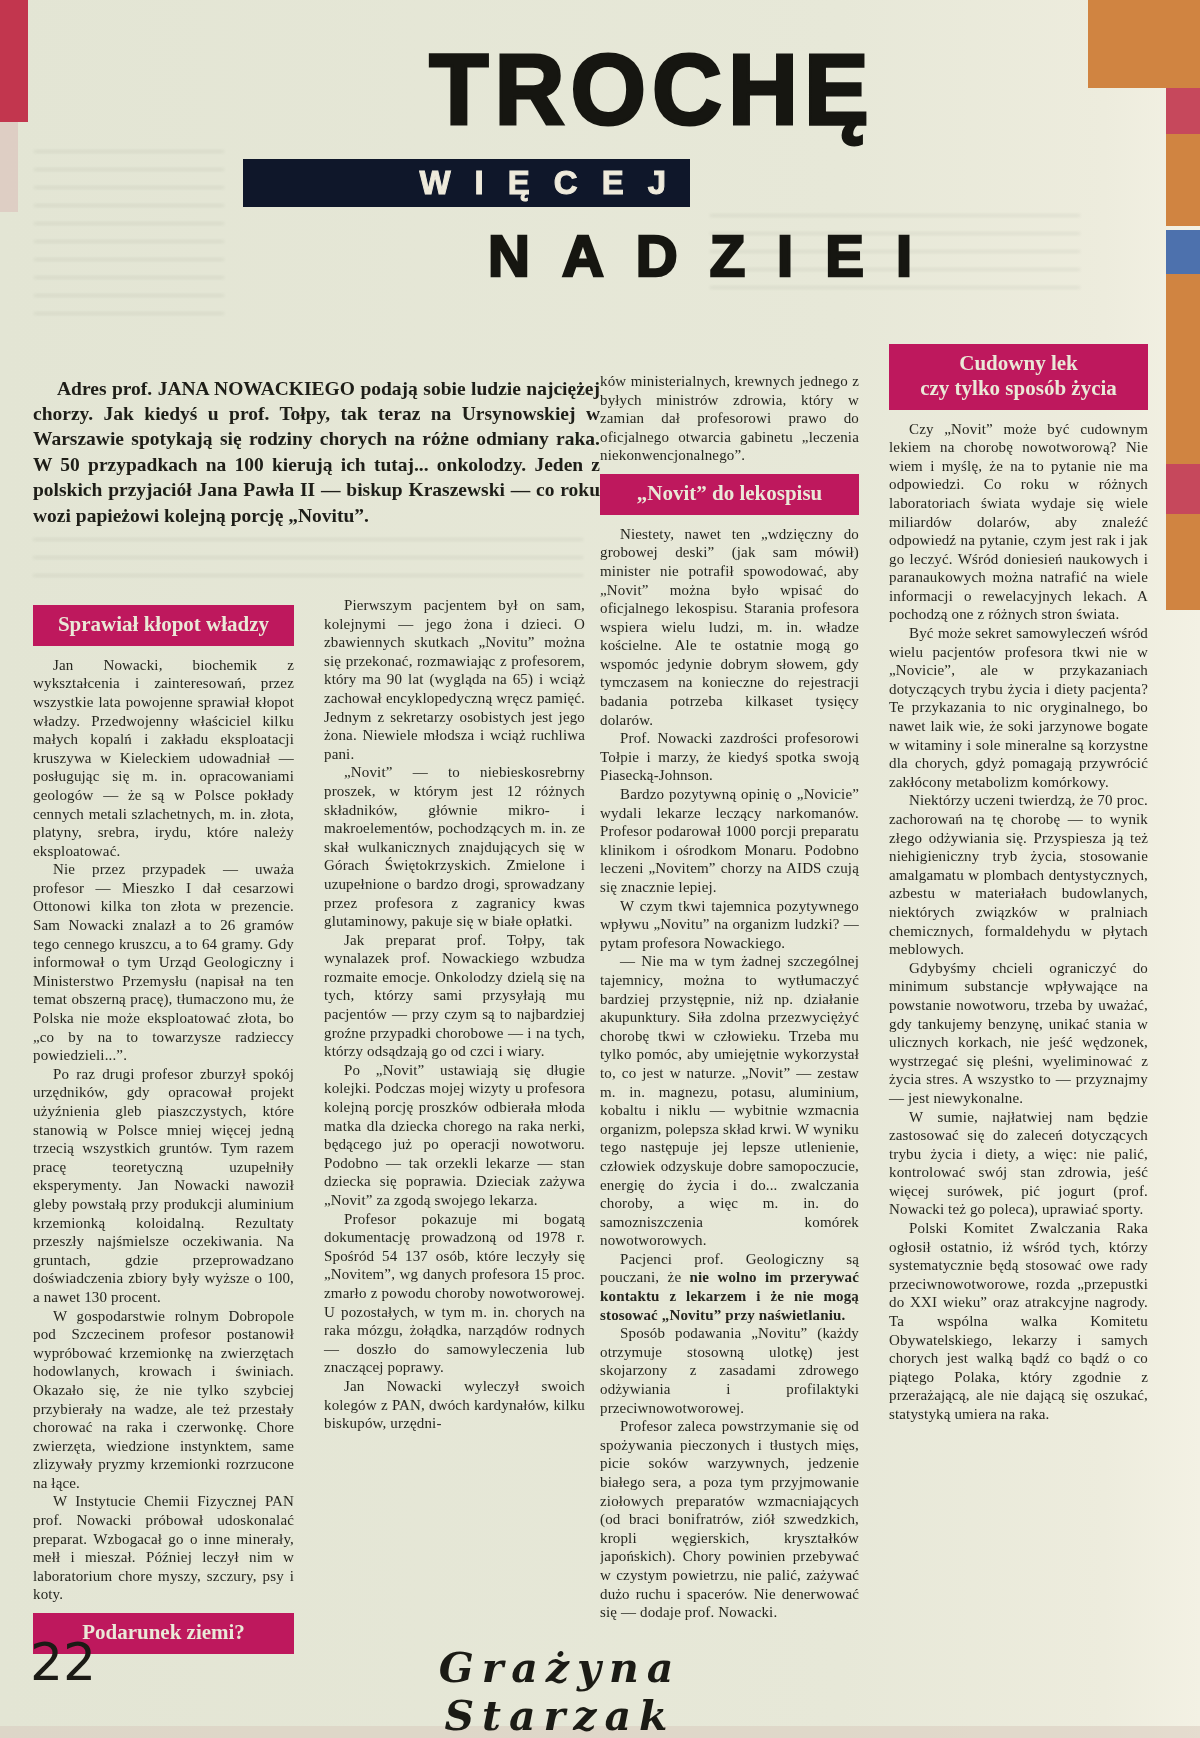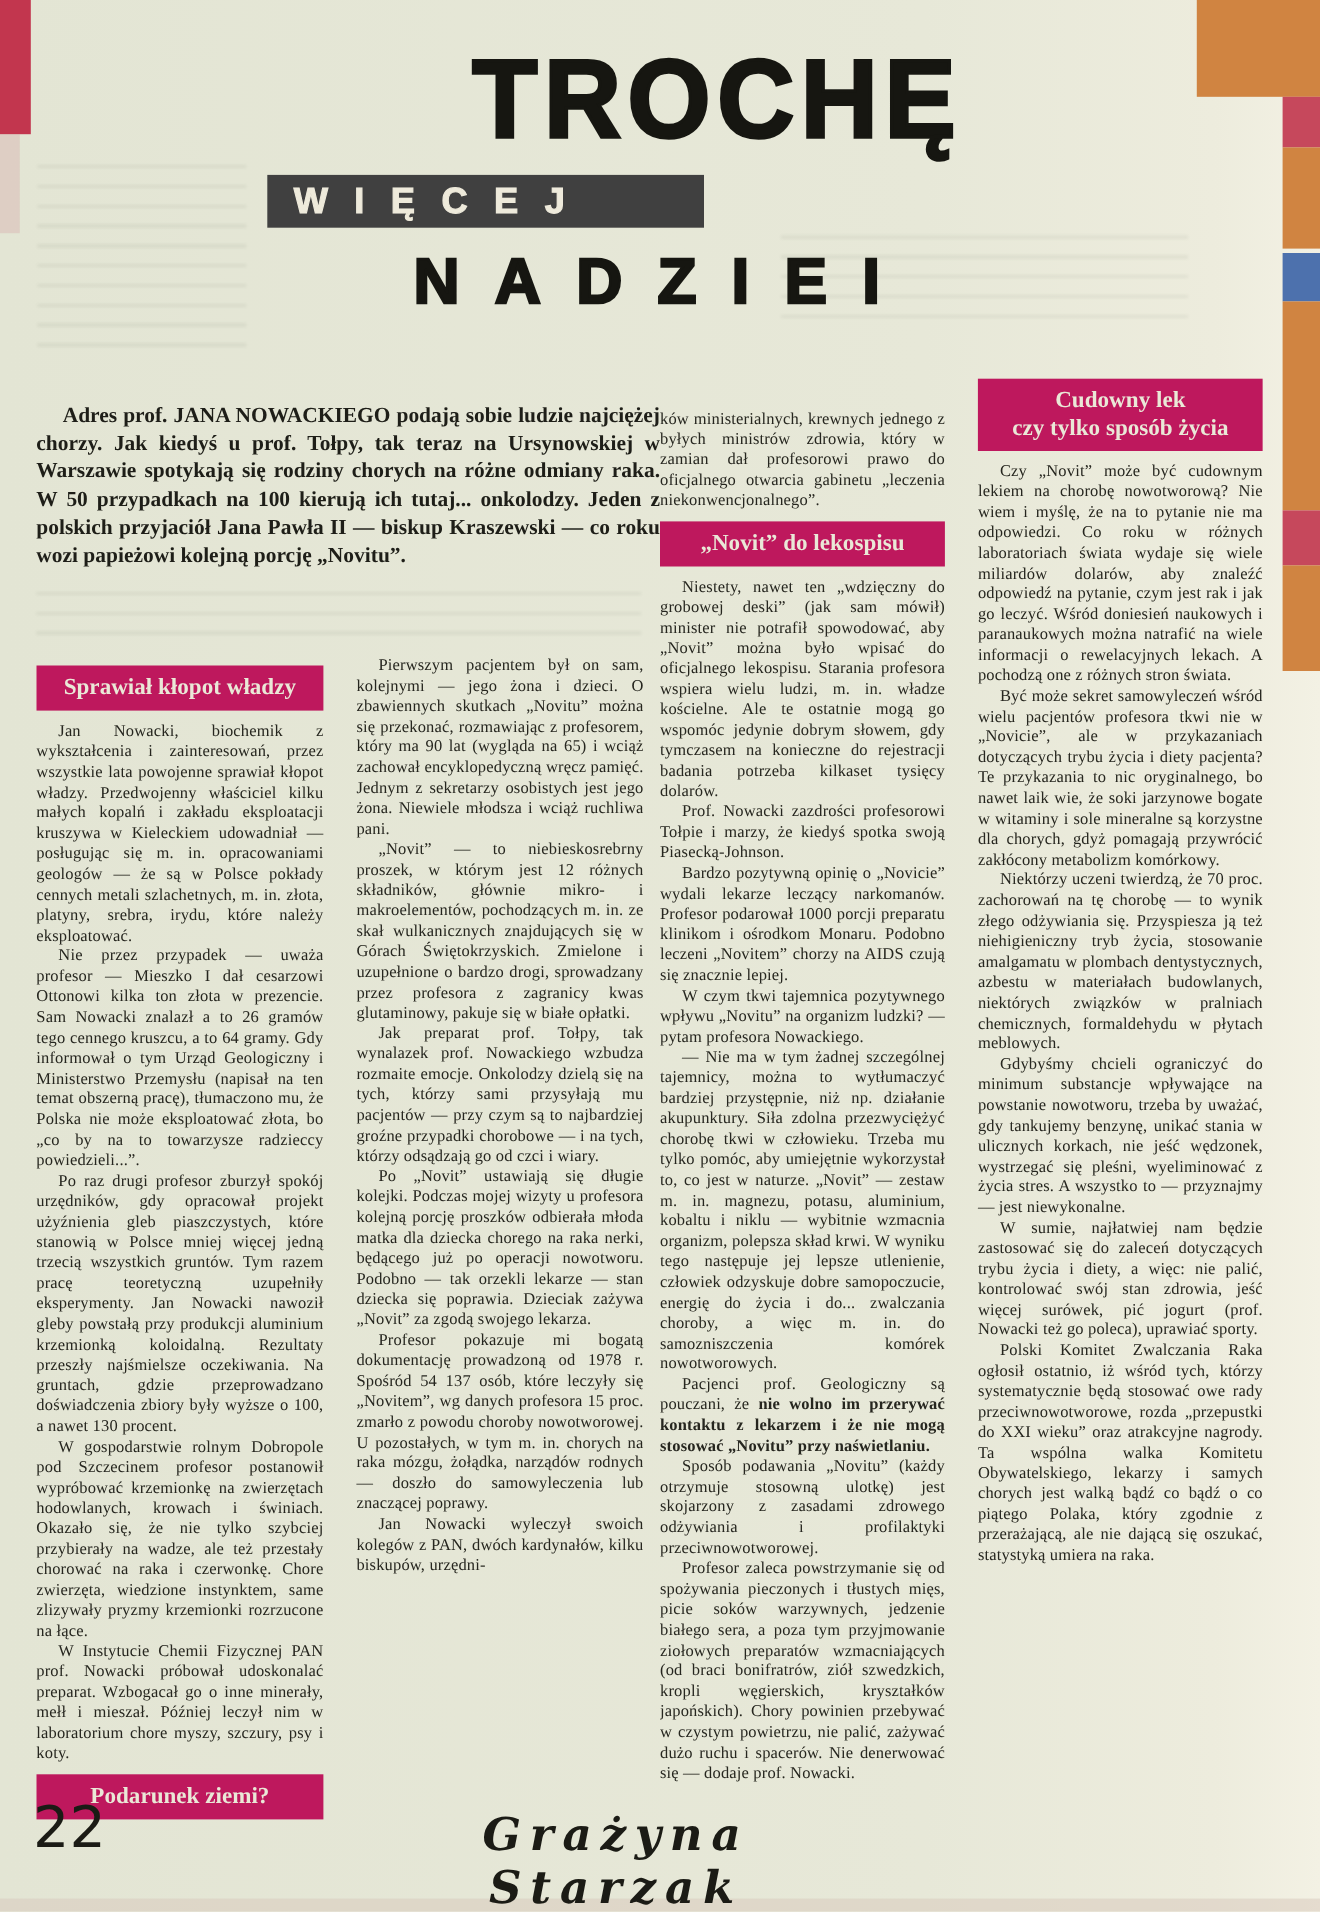--- a/index.html
+++ b/index.html
@@ -10,29 +10,29 @@
   
   .bleed{position:absolute;opacity:.92;}
   
   .ghost{position:absolute;opacity:.07;filter:blur(1.6px);
          background:repeating-linear-gradient(180deg,#46523f 0 3px,transparent 3px 18px);}
   
   .title1{left:352px;top:40px;width:600px;text-align:center;
           font-family:"Liberation Sans",sans-serif;font-weight:bold;font-size:97px;line-height:1.04;
           letter-spacing:6px;color:#161611;-webkit-text-stroke:3px #161611;
           transform:scaleY(1.04);}
-  .titlebar{left:243px;top:159px;width:397px;height:48px;background:#404040;
-            display:flex;align-items:center;justify-content:flex-start;}
+  .titlebar{left:243px;top:159px;width:447px;height:48px;background:#0f172a;
+            display:flex;align-items:center;justify-content:flex-end;}
   .title2{font-family:"Liberation Sans",sans-serif;font-weight:bold;font-size:33px;
           letter-spacing:24px;text-indent:24px;color:#eeeadb;-webkit-text-stroke:1px #eeeadb;}
-  .title3{left:344px;top:222px;width:600px;text-align:left;
+  .title3{left:344px;top:222px;width:600px;text-align:right;
           font-family:"Liberation Sans",sans-serif;font-weight:bold;font-size:58px;
           letter-spacing:32px;text-indent:32px;color:#161611;-webkit-text-stroke:2.5px #161611;}
   
-  .lead{left:33px;top:346px;width:567px;font-weight:bold;font-size:19.5px;line-height:25.4px;
+  .lead{left:33px;top:356px;width:567px;font-weight:bold;font-size:19.5px;line-height:25.4px;
         text-align:justify;text-indent:24px;color:#1e1e18;}
   
   .region{position:absolute;column-count:2;column-gap:30px;column-fill:auto;overflow:hidden;}
   .region1{left:33px;top:596px;width:552px;height:1062px;}
   .region2{left:600px;top:344px;width:548px;height:1314px;}
   .para{margin:0;font-size:15px;line-height:18.6px;text-align:justify;text-indent:20px;
         letter-spacing:.15px;color:#26261f;}
   .no-indent{text-indent:0;margin-top:28px;}
   .warn{font-weight:bold;}
   .section-heading{break-inside:avoid;margin:9px 0 10px;padding:7px 20px 9px;background:#be185d;

